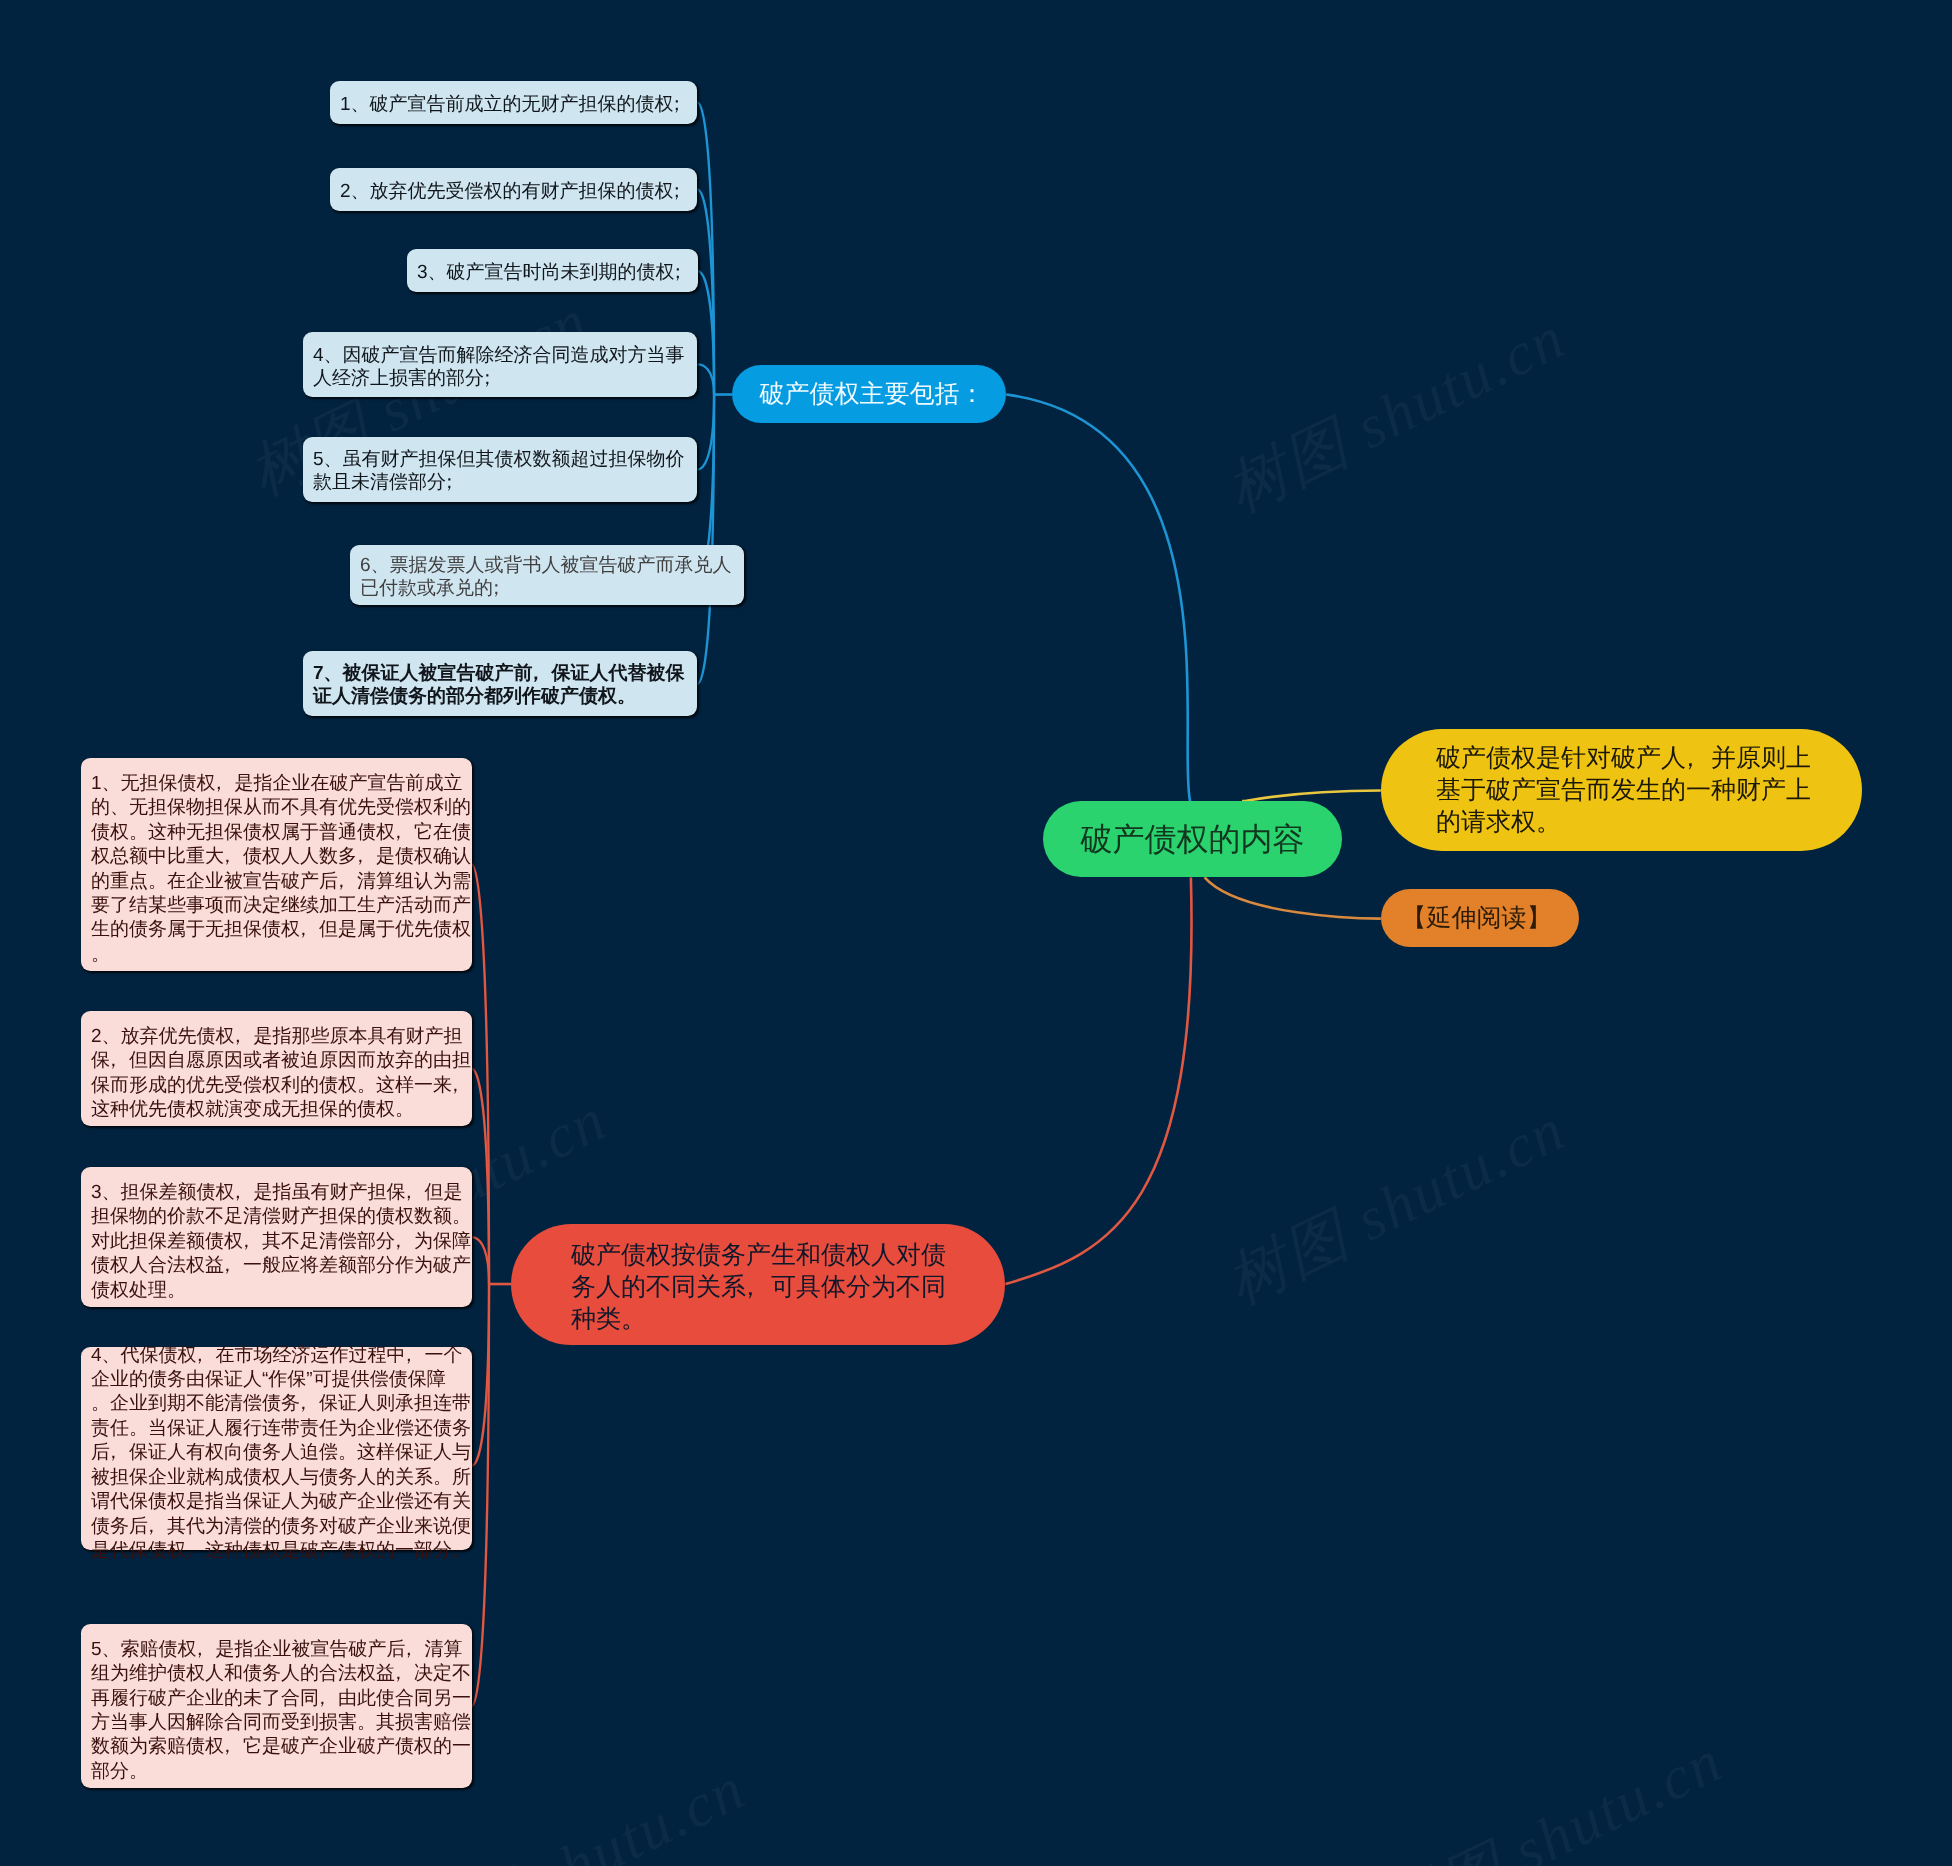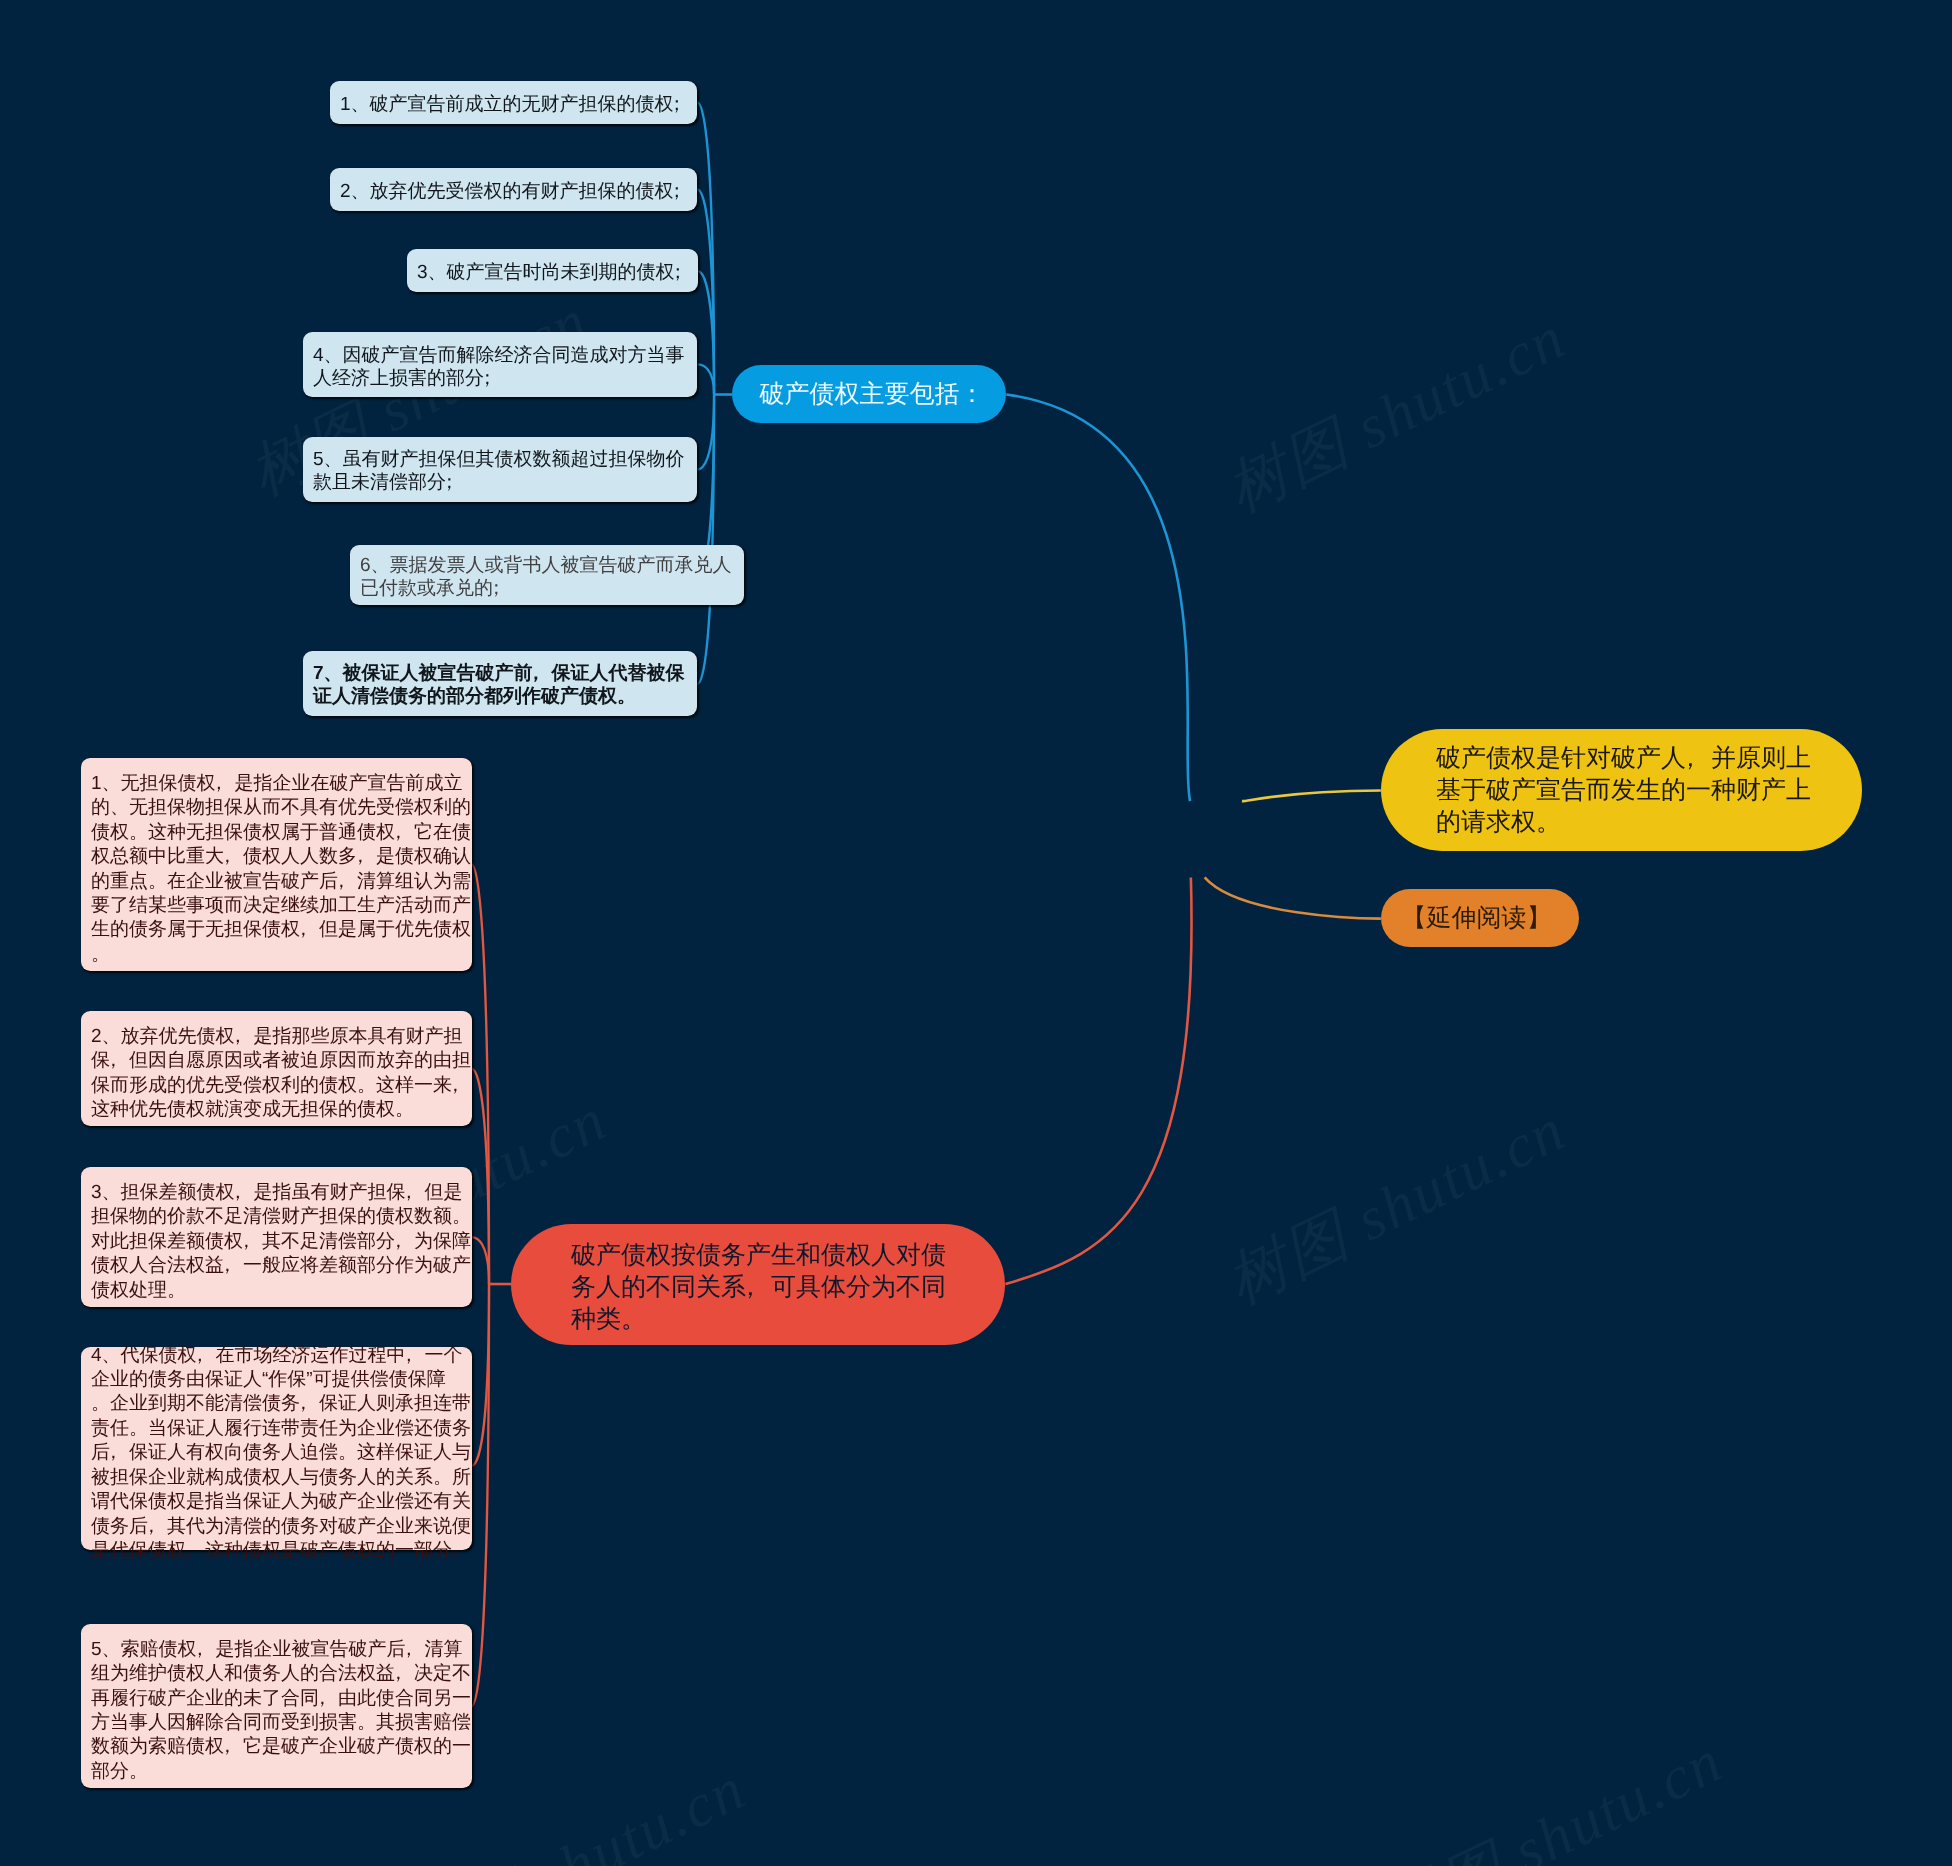--- a/index.html
+++ b/index.html
@@ -48,20 +48,25 @@
       <path d="M 641 1683 L 670 1683" fill="none" stroke="#e05742" stroke-width="3.4" stroke-linecap="butt" stroke-linejoin="round"></path>
       <path d="M 618 1132.5 C 624.9 1132.5 641 1182.045 641 1683" fill="none" stroke="#e05742" stroke-width="3" stroke-linecap="butt" stroke-linejoin="round"></path>
       <path d="M 618 1400.5 C 624.9 1400.5 641 1425.925 641 1683" fill="none" stroke="#e05742" stroke-width="3" stroke-linecap="butt" stroke-linejoin="round"></path>
       <path d="M 618 1621.5 C 624.9 1621.5 641 1627.035 641 1683" fill="none" stroke="#e05742" stroke-width="3" stroke-linecap="butt" stroke-linejoin="round"></path>
       <path d="M 618 1921.5 C 624.9 1921.5 641 1900.035 641 1683" fill="none" stroke="#e05742" stroke-width="3" stroke-linecap="butt" stroke-linejoin="round"></path>
       <path d="M 618 2236.5 C 624.9 2236.5 641 2186.685 641 1683" fill="none" stroke="#e05742" stroke-width="3" stroke-linecap="butt" stroke-linejoin="round"></path>
       <path d="M 1628 1050 C 1634 1051 1684 1036 1810 1036" fill="none" stroke="#e9c73f" stroke-width="3.4" stroke-linecap="butt" stroke-linejoin="round"></path>
       <path d="M 1579 1150 C 1623 1200 1780 1204 1810 1204" fill="none" stroke="#d98a3f" stroke-width="3.4" stroke-linecap="butt" stroke-linejoin="round"></path>
     </svg>
   <div id="nodes">
+      <div class="node root" style="left: 1043px; top: 801px; width: 299px; height: 76px; background: rgb(43, 211, 111); color: rgb(18, 55, 31); font-size: 32px; padding: 0px 15.3px; line-height: 42px;">
+        <span class="txt">
+          <span class="ln">破产债权的内容</span>
+        </span>
+      </div>
       <div class="node branch" style="left: 732px; top: 365px; width: 274px; height: 58px; background: rgb(5, 156, 226); color: rgb(240, 251, 255); font-size: 25px; padding: 0px 27.5px; line-height: 32px; text-align: right;">
         <span class="txt">
           <span class="ln">破产债权主要包括<span class="pc"><i>：</i></span></span>
         </span>
       </div>
       <div class="node leaf" style="left: 330px; top: 81px; width: 367px; height: 43px; background: rgb(207, 229, 240); color: rgb(16, 22, 27); font-size: 19px; padding: 3.8px 10px 0px; line-height: 23px;">
         <span class="txt">
           <span class="ln">1、破产宣告前成立的无财产担保的债权<span class="pc"><i>；</i></span></span>
         </span>
       </div>

